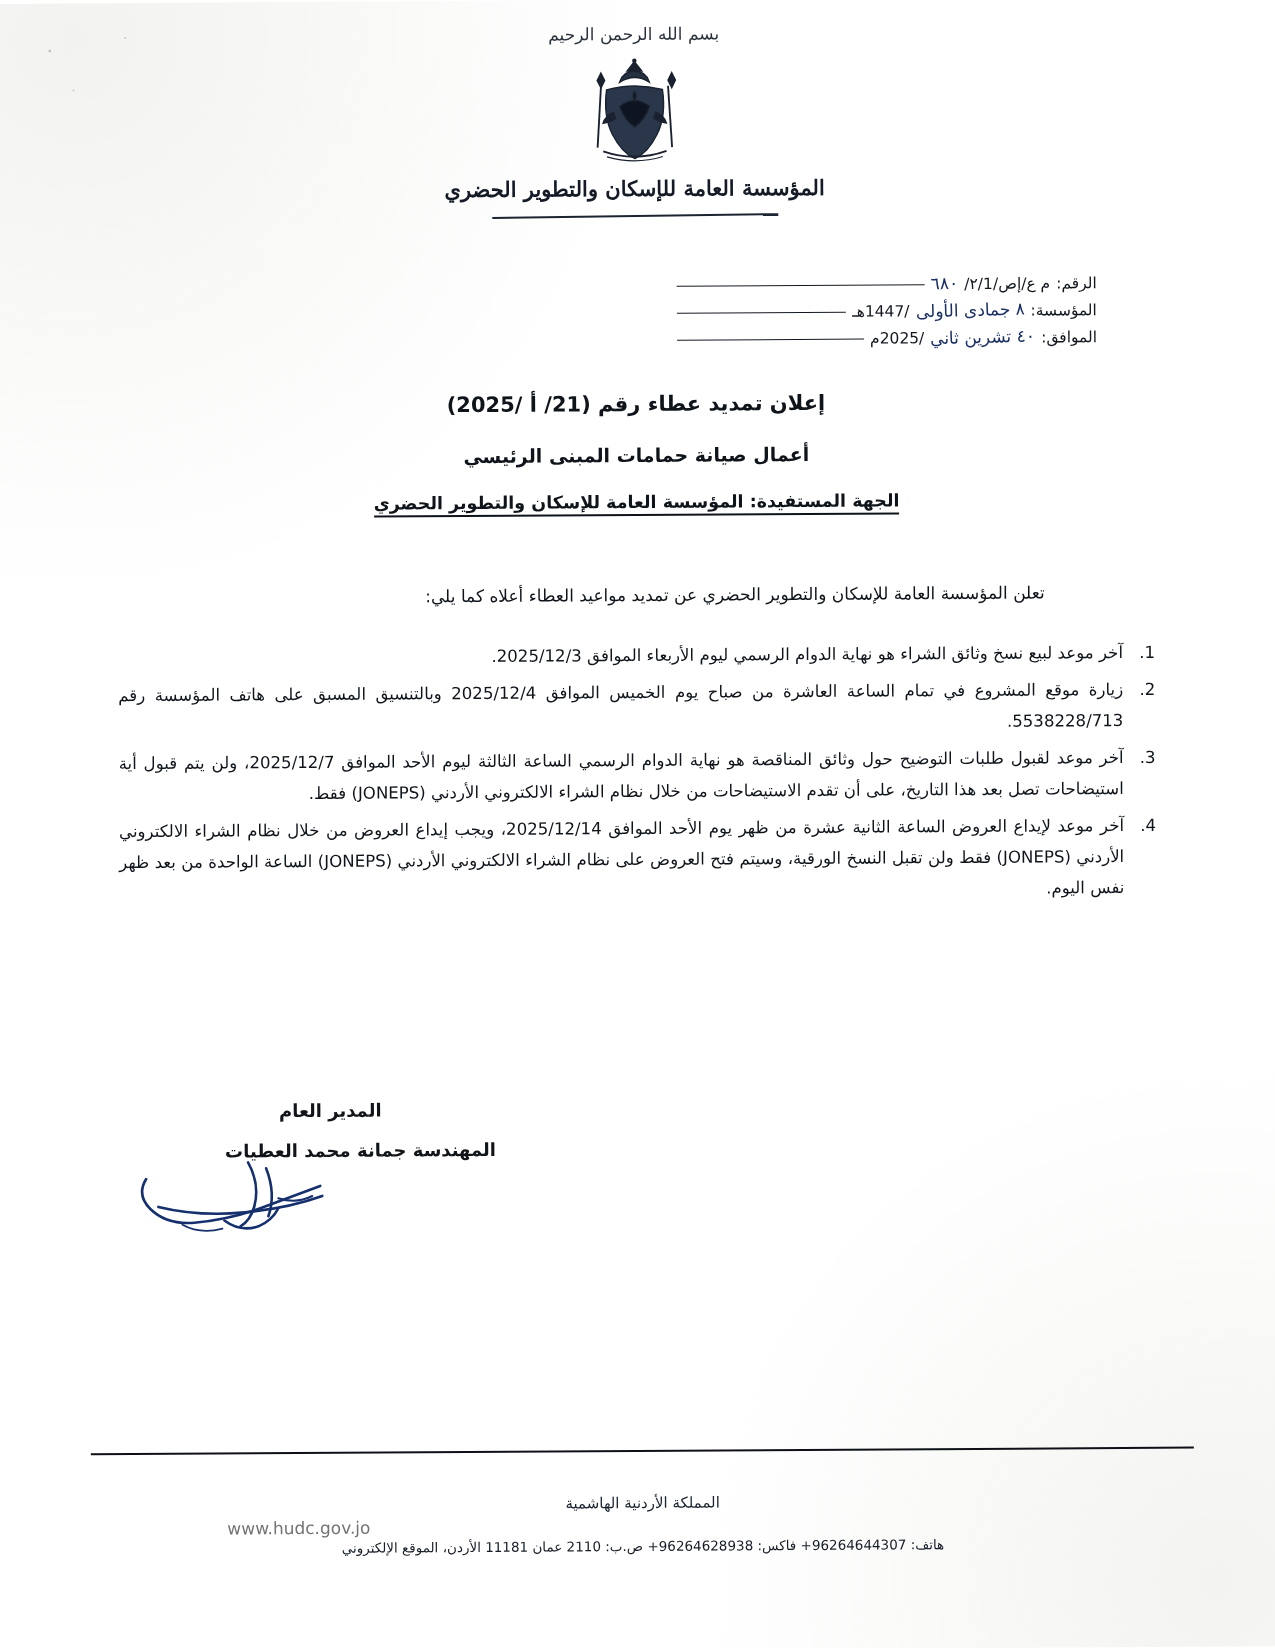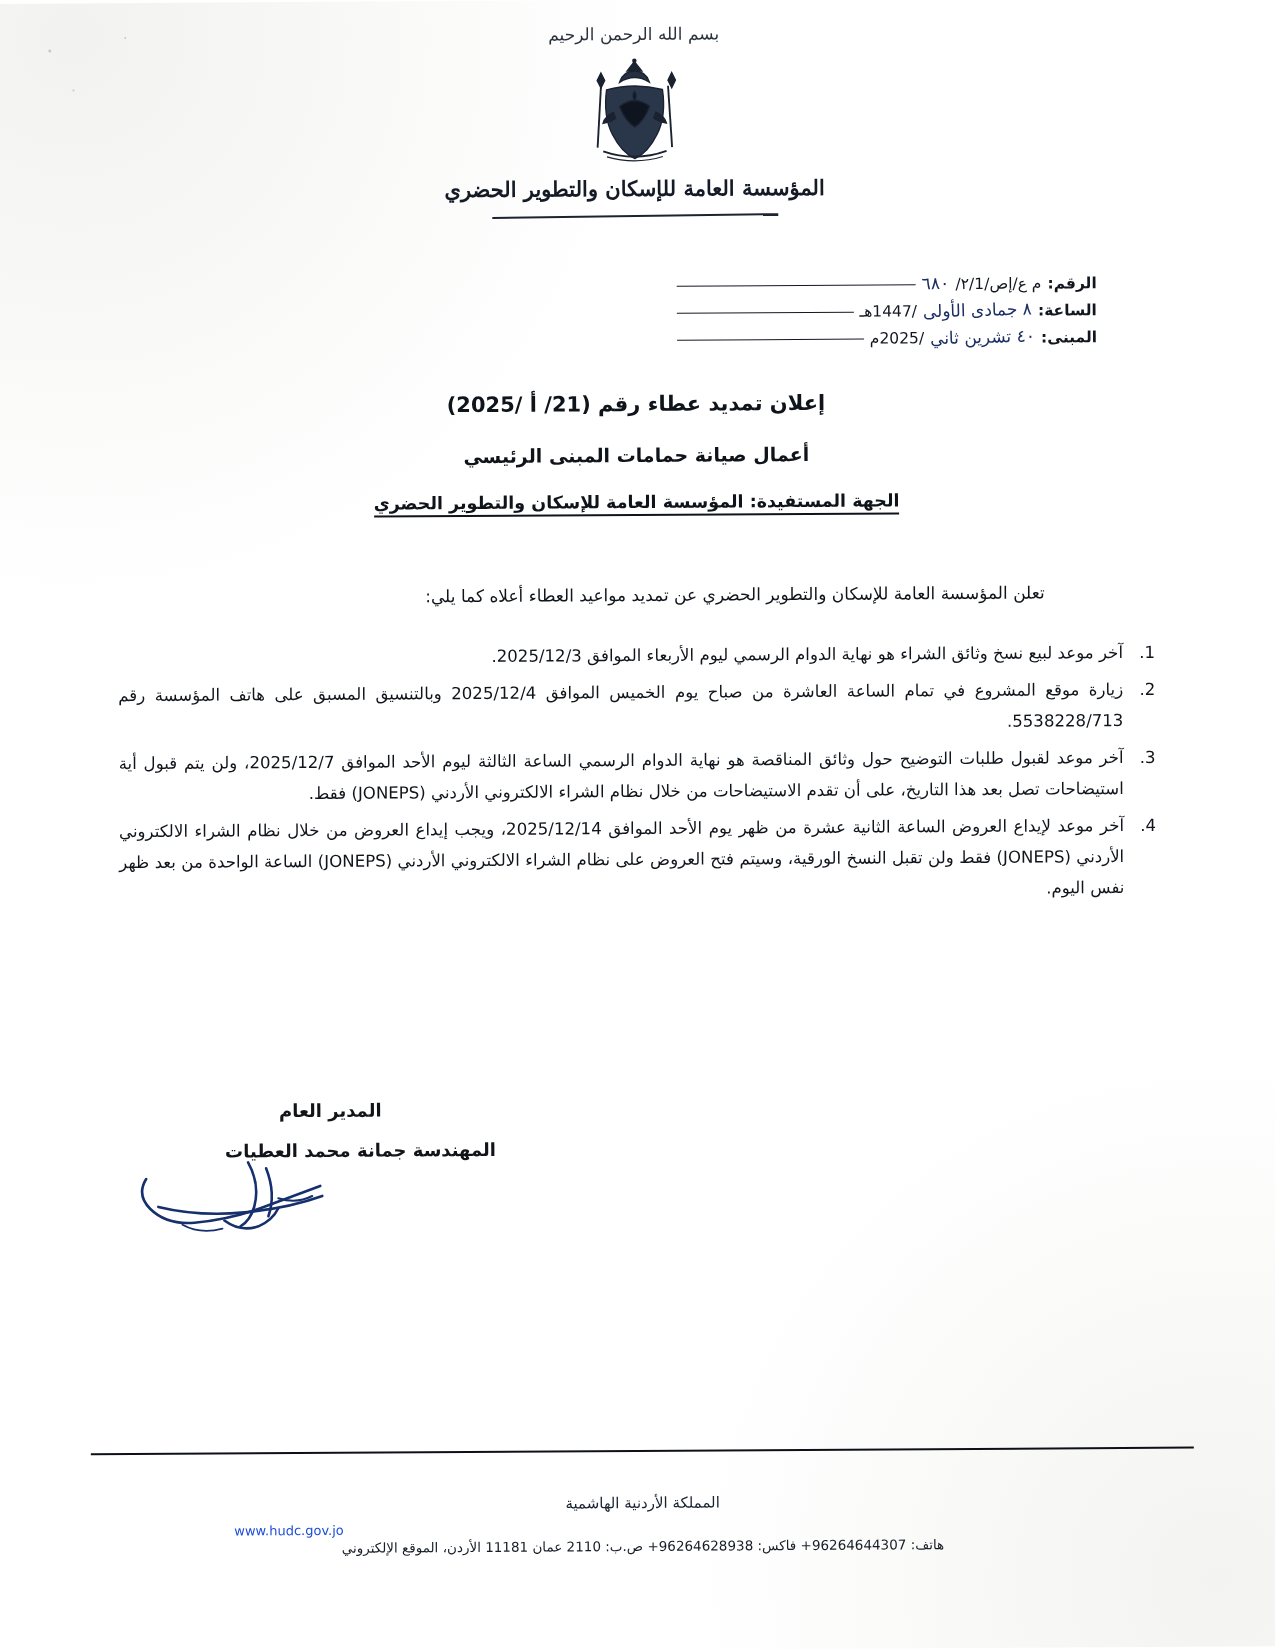--- a/index.html
+++ b/index.html
@@ -88,21 +88,21 @@
     line-height: 26px;
     color: #12171f;
     direction: rtl;
   }
   .refrow {
     display: flex;
     align-items: baseline;
     gap: 6px;
     white-space: nowrap;
   }
-  .reflabel { font-weight: 700; }
+  .reflabel { font-weight: 400; }
   .refhand {
     font-family: "DejaVu Serif", "Liberation Serif", serif;
     color: #1b2f63;
     font-size: 17px;
     letter-spacing: 2px;
     transform: rotate(-1.2deg);
     display: inline-block;
   }
   .refline {
     flex: 1;
@@ -237,23 +237,23 @@
     position: absolute;
     bottom: 96px;
     left: 0; right: 0;
     text-align: center;
     font-size: 13.5px;
     color: #161d27;
   }
   .footer-web {
     position: absolute;
     bottom: 114px;
-    left: 229px;
-    font-size: 13px;
-    color: #1d4ed8;
+    left: 222px;
+    font-size: 17px;
+    color: #737373;
     direction: ltr;
   }
 
   .speck {
     position: absolute;
     background: #c9c9c4;
     border-radius: 50%;
   }
 </style>
 </head>
@@ -296,27 +296,27 @@
   <div class="org-underline"></div>
 
   <div class="refblock">
     <div class="refrow">
       <span class="reflabel">الرقم:</span>
       <span>م ع/إص/٢/1/</span>
       <span class="refhand">٦٨٠</span>
       <span class="refline"></span>
     </div>
     <div class="refrow">
-      <span class="reflabel">الساعة:</span>
+      <span class="reflabel">المؤسسة:</span>
       <span class="refhand">٨ جمادى الأولى</span>
       <span>/1447هـ</span>
       <span class="refline"></span>
     </div>
     <div class="refrow">
-      <span class="reflabel">المبنى:</span>
+      <span class="reflabel">الموافق:</span>
       <span class="refhand">٤٠ تشرين ثاني</span>
       <span>/2025م</span>
       <span class="refline"></span>
     </div>
   </div>
 
   <div class="title1">إعلان تمديد عطاء رقم (21/ أ /2025)</div>
   <div class="title2">أعمال صيانة حمامات المبنى الرئيسي</div>
   <div class="title3"><span>الجهة المستفيدة: المؤسسة العامة للإسكان والتطوير الحضري</span></div>
 

